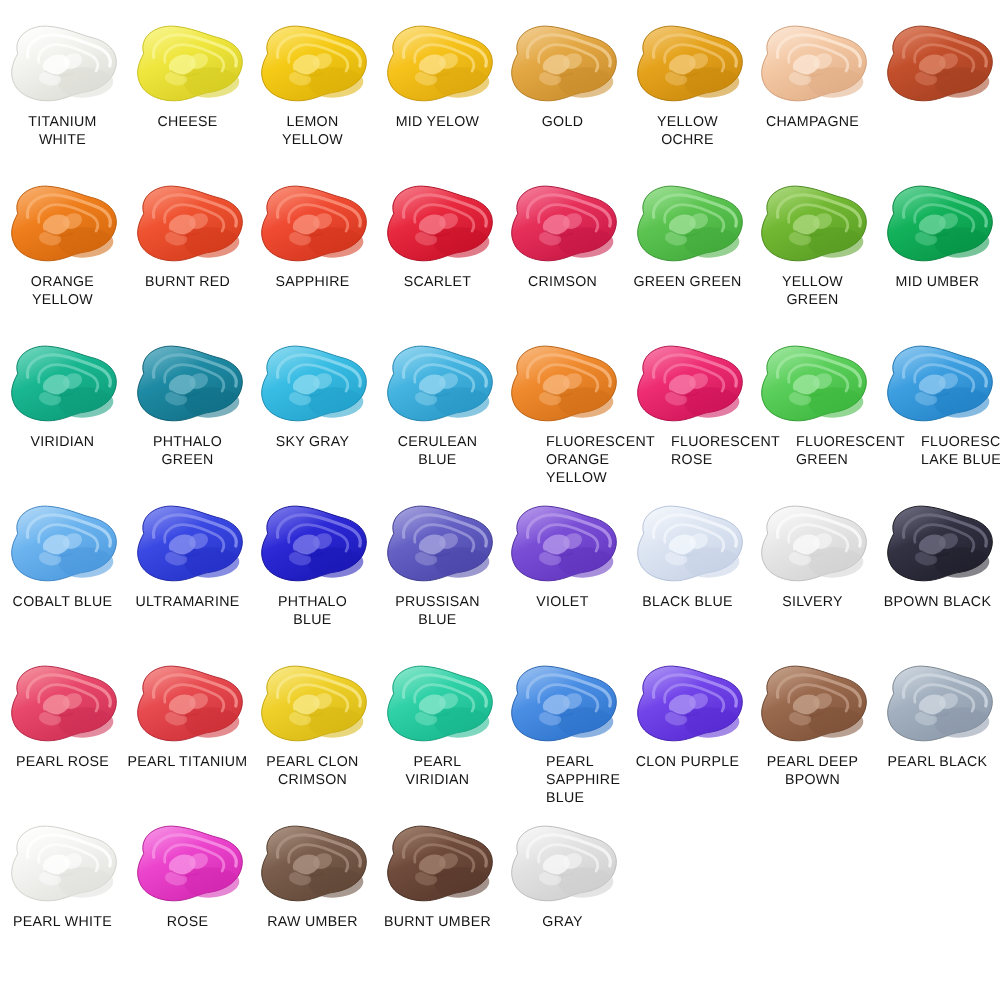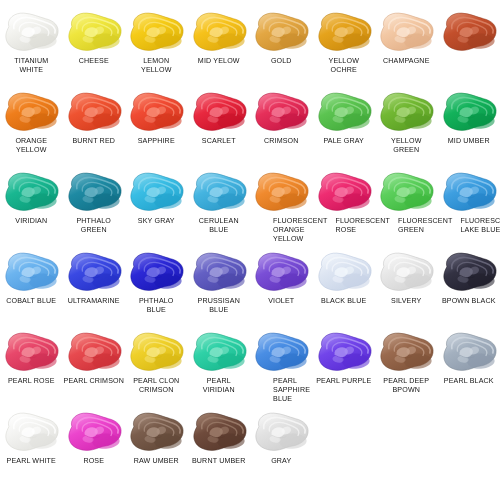--- a/index.html
+++ b/index.html
@@ -383,21 +383,21 @@
             <path d="M14,27 C10,14 23,4 38,5 C52,6 62,11 73,14 C86,17 95,25 93,37 C91,49 80,56 68,58 C60,59 56,62 47,64 C34,67 18,63 12,53 C7,44 9,36 14,27 Z" fill="url(#g13)" stroke="#389432" stroke-width="0.8"></path>
             <path d="M52,40 C66,36 82,38 89,45 C95,52 86,60 72,62 C60,64 50,60 47,53 C45,47 47,42 52,40 Z" fill="#41a93a" opacity="0.55"></path>
             <path d="M22,30 C20,19 31,11 44,12 C57,13 67,18 76,21 C85,24 90,30 88,37" fill="none" stroke="#9ee096" stroke-width="2.6" stroke-linecap="round" opacity="0.85"></path>
             <path d="M31,34 C29,25 38,19 48,20 C58,21 66,25 72,28 C78,31 80,36 77,41" fill="none" stroke="#9ee096" stroke-width="2.2" stroke-linecap="round" opacity="0.7"></path>
             <ellipse cx="45" cy="36" rx="11" ry="8" transform="rotate(-16 45 36)" fill="#9ee096" opacity="0.8"></ellipse>
             <ellipse cx="58" cy="33" rx="8" ry="6" transform="rotate(-22 58 33)" fill="#9ee096" opacity="0.55"></ellipse>
             <ellipse cx="40" cy="47" rx="9" ry="5.5" transform="rotate(8 40 47)" fill="#9ee096" opacity="0.45"></ellipse>
             <path d="M36,41 C42,45 52,46 58,43" fill="none" stroke="#41a93a" stroke-width="1.6" stroke-linecap="round" opacity="0.6"></path>
           </svg>
         </div>
-        <div class="swatch-label">PALE GRAY</div>
+        <div class="swatch-label">GREEN GREEN</div>
       </div>
       <div class="swatch-cell">
         <div class="blob-wrap">
           <svg viewBox="0 0 100 74" preserveAspectRatio="xMidYMid meet">
             <defs>
               <linearGradient id="g14" x1="0.15" y1="0" x2="0.8" y2="1">
                 <stop offset="0%" stop-color="#abd87e"></stop>
                 <stop offset="38%" stop-color="#72b833"></stop>
                 <stop offset="100%" stop-color="#589c22"></stop>
               </linearGradient>
@@ -839,21 +839,21 @@
             <path d="M14,27 C10,14 23,4 38,5 C52,6 62,11 73,14 C86,17 95,25 93,37 C91,49 80,56 68,58 C60,59 56,62 47,64 C34,67 18,63 12,53 C7,44 9,36 14,27 Z" fill="url(#g33)" stroke="#b22630" stroke-width="0.8"></path>
             <path d="M52,40 C66,36 82,38 89,45 C95,52 86,60 72,62 C60,64 50,60 47,53 C45,47 47,42 52,40 Z" fill="#cc2f37" opacity="0.55"></path>
             <path d="M22,30 C20,19 31,11 44,12 C57,13 67,18 76,21 C85,24 90,30 88,37" fill="none" stroke="#f4928f" stroke-width="2.6" stroke-linecap="round" opacity="0.85"></path>
             <path d="M31,34 C29,25 38,19 48,20 C58,21 66,25 72,28 C78,31 80,36 77,41" fill="none" stroke="#f4928f" stroke-width="2.2" stroke-linecap="round" opacity="0.7"></path>
             <ellipse cx="45" cy="36" rx="11" ry="8" transform="rotate(-16 45 36)" fill="#f4928f" opacity="0.8"></ellipse>
             <ellipse cx="58" cy="33" rx="8" ry="6" transform="rotate(-22 58 33)" fill="#f4928f" opacity="0.55"></ellipse>
             <ellipse cx="40" cy="47" rx="9" ry="5.5" transform="rotate(8 40 47)" fill="#f4928f" opacity="0.45"></ellipse>
             <path d="M36,41 C42,45 52,46 58,43" fill="none" stroke="#cc2f37" stroke-width="1.6" stroke-linecap="round" opacity="0.6"></path>
           </svg>
         </div>
-        <div class="swatch-label">PEARL CRIMSON</div>
+        <div class="swatch-label">PEARL TITANIUM</div>
       </div>
       <div class="swatch-cell">
         <div class="blob-wrap">
           <svg viewBox="0 0 100 74" preserveAspectRatio="xMidYMid meet">
             <defs>
               <linearGradient id="g34" x1="0.15" y1="0" x2="0.8" y2="1">
                 <stop offset="0%" stop-color="#f8e887"></stop>
                 <stop offset="38%" stop-color="#efd02a"></stop>
                 <stop offset="100%" stop-color="#d7b712"></stop>
               </linearGradient>
@@ -931,21 +931,21 @@
             <path d="M14,27 C10,14 23,4 38,5 C52,6 62,11 73,14 C86,17 95,25 93,37 C91,49 80,56 68,58 C60,59 56,62 47,64 C34,67 18,63 12,53 C7,44 9,36 14,27 Z" fill="url(#g37)" stroke="#4722b0" stroke-width="0.8"></path>
             <path d="M52,40 C66,36 82,38 89,45 C95,52 86,60 72,62 C60,64 50,60 47,53 C45,47 47,42 52,40 Z" fill="#572ad2" opacity="0.55"></path>
             <path d="M22,30 C20,19 31,11 44,12 C57,13 67,18 76,21 C85,24 90,30 88,37" fill="none" stroke="#ab92f4" stroke-width="2.6" stroke-linecap="round" opacity="0.85"></path>
             <path d="M31,34 C29,25 38,19 48,20 C58,21 66,25 72,28 C78,31 80,36 77,41" fill="none" stroke="#ab92f4" stroke-width="2.2" stroke-linecap="round" opacity="0.7"></path>
             <ellipse cx="45" cy="36" rx="11" ry="8" transform="rotate(-16 45 36)" fill="#ab92f4" opacity="0.8"></ellipse>
             <ellipse cx="58" cy="33" rx="8" ry="6" transform="rotate(-22 58 33)" fill="#ab92f4" opacity="0.55"></ellipse>
             <ellipse cx="40" cy="47" rx="9" ry="5.5" transform="rotate(8 40 47)" fill="#ab92f4" opacity="0.45"></ellipse>
             <path d="M36,41 C42,45 52,46 58,43" fill="none" stroke="#572ad2" stroke-width="1.6" stroke-linecap="round" opacity="0.6"></path>
           </svg>
         </div>
-        <div class="swatch-label">PEARL PURPLE</div>
+        <div class="swatch-label">CLON PURPLE</div>
       </div>
       <div class="swatch-cell">
         <div class="blob-wrap">
           <svg viewBox="0 0 100 74" preserveAspectRatio="xMidYMid meet">
             <defs>
               <linearGradient id="g38" x1="0.15" y1="0" x2="0.8" y2="1">
                 <stop offset="0%" stop-color="#c4a08a"></stop>
                 <stop offset="38%" stop-color="#9a6a4e"></stop>
                 <stop offset="100%" stop-color="#7e5238"></stop>
               </linearGradient>

